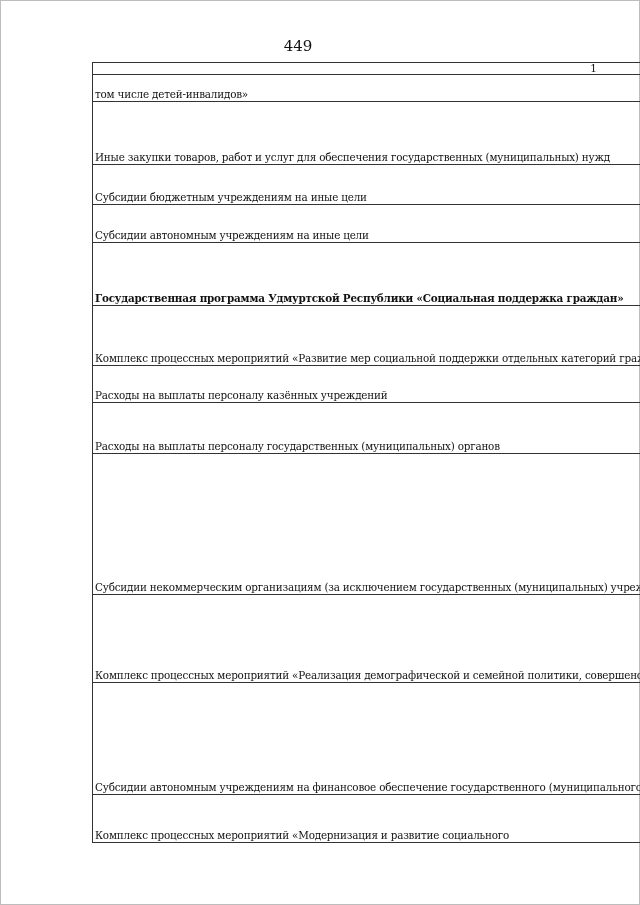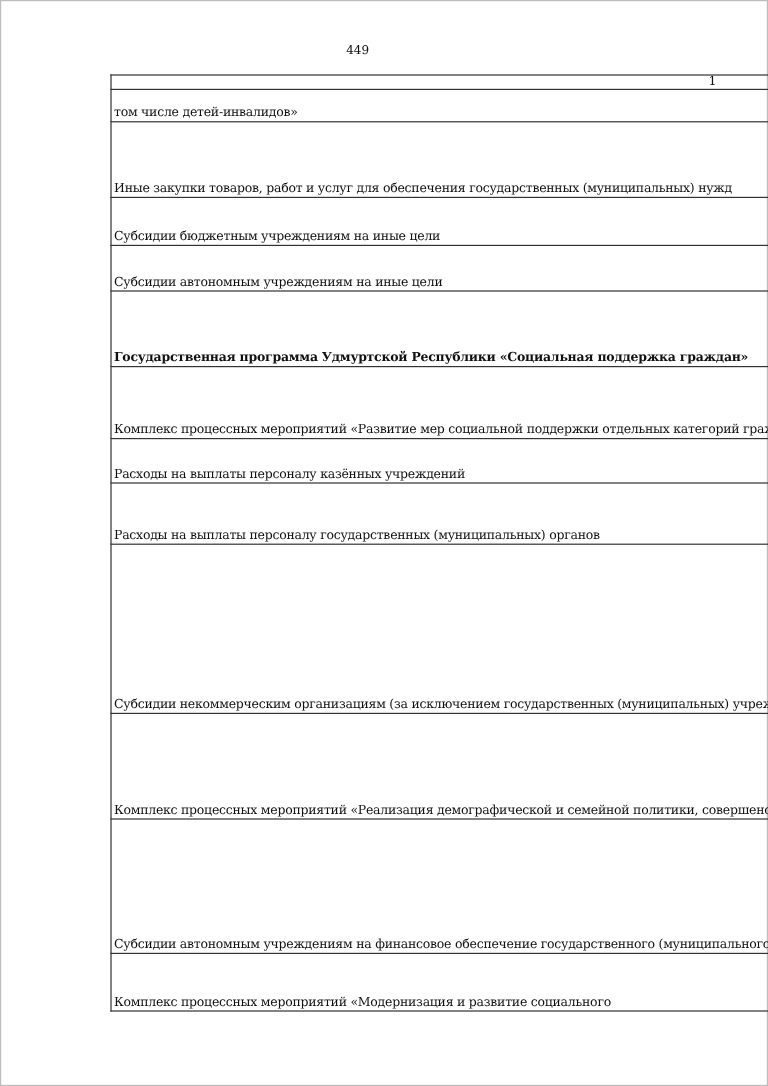--- a/index.html
+++ b/index.html
@@ -1,21 +1,21 @@
 <!DOCTYPE html>
 <html><head>
 <meta charset="utf-8">
 <style>
   html, body { margin:0; padding:0; background:#fff; }
   body { width:640px; height:905px; position:relative; overflow:hidden;
          font-family:"DejaVu Serif","Liberation Serif",serif; color:#111; }
   .page { position:absolute; left:0; top:0; width:638px; height:903px;
           border:1px solid #bdbdbd; background:#fff; }
   .page-number { position:absolute; left:0; width:596px; top:37px; text-align:center;
-                 font-size:10px; }
+                 font-size:15px; }
   table.budget { position:absolute; left:92px; top:62px; border-collapse:collapse;
                  table-layout:fixed; font-size:10.4px; line-height:13px; }
   table.budget td, table.budget th { border:1px solid #333; padding:0 2px; vertical-align:bottom;
                  overflow:hidden; white-space:nowrap; }
   table.budget th { font-weight:normal; text-align:center; height:11px; line-height:11px; vertical-align:middle; }
   td.c1 { white-space:normal; text-align:left; letter-spacing:-0.2px; }
   tr.bold td { font-weight:bold; }
 </style>
 </head>
 <body>

